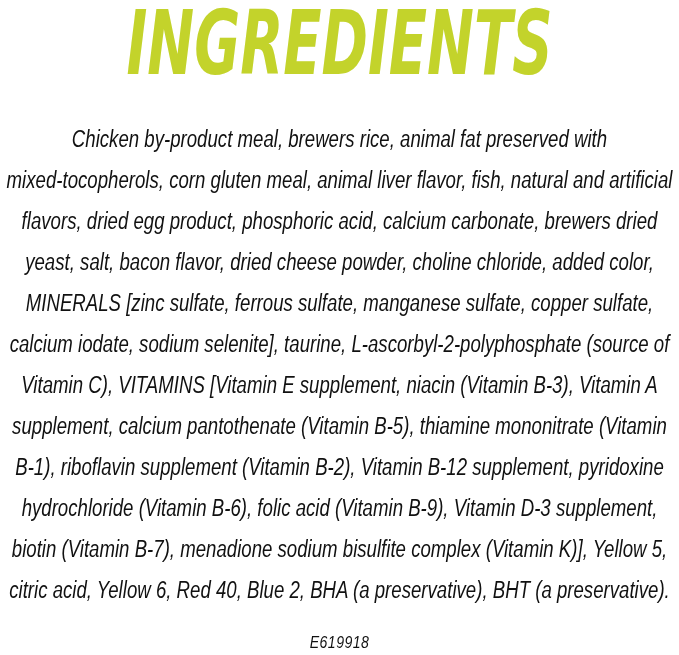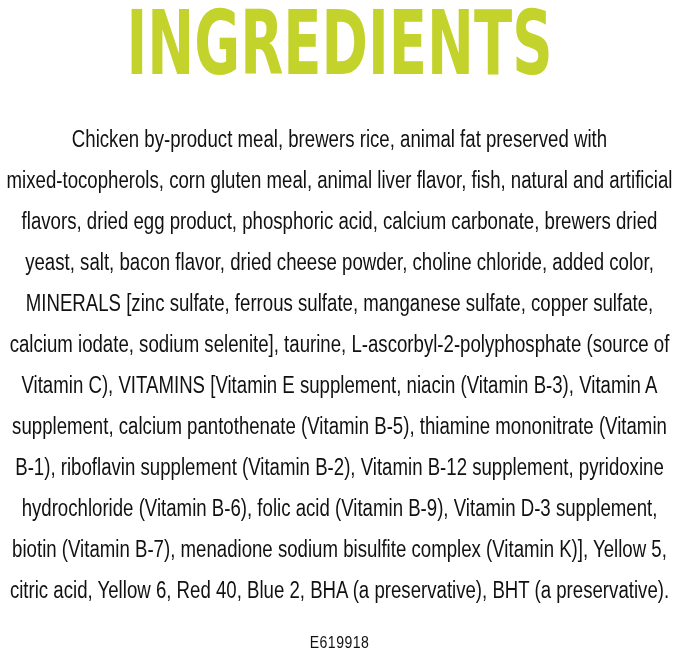--- a/index.html
+++ b/index.html
@@ -7,20 +7,21 @@
     padding: 0;
     background: #ffffff;
   }
   .page {
     position: relative;
     width: 679px;
     height: 655px;
     background: #ffffff;
     overflow: hidden;
     font-family: "Liberation Sans", sans-serif;
+    font-style: italic;
   }
   .title {
     position: absolute;
     top: 0px;
     left: 0;
     width: 679px;
     margin: 0;
     text-align: center;
     font-family: "DejaVu Sans", sans-serif;
     font-weight: bold;

